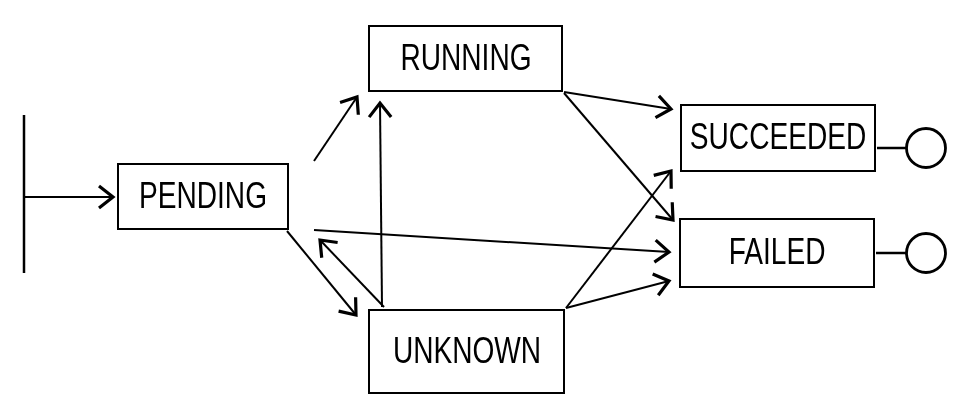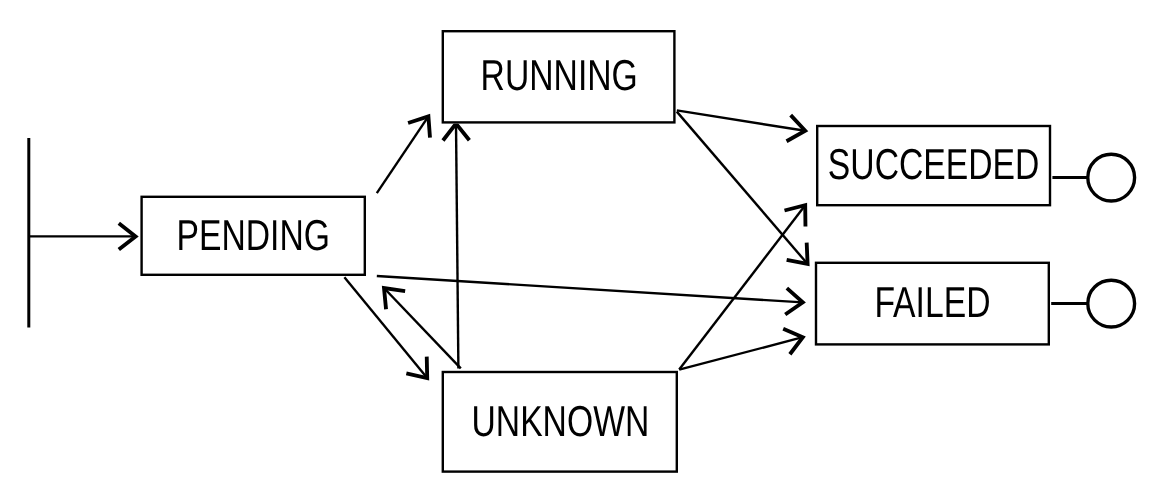--- a/index.html
+++ b/index.html
@@ -35,22 +35,22 @@
     font-size: 36px;
     line-height: 1;
     color: #000000;
     letter-spacing: 0px;
     transform: scaleX(0.78);
     transform-origin: 50% 50%;
     white-space: nowrap;
     padding-bottom: 2px;
   }
   
-  #node-pending   { left: 117px; top: 163px; width: 188px; height: 67px; }
-  #node-running   { left: 368px; top:  25px; width: 195px; height: 78px; }
+  #node-pending   { left: 117px; top: 163px; width: 172px; height: 67px; }
+  #node-running   { left: 368px; top:  25px; width: 195px; height: 67px; }
   #node-unknown   { left: 368px; top: 309px; width: 197px; height: 85px; }
   #node-succeeded { left: 680px; top: 104px; width: 196px; height: 68px; }
   #node-failed    { left: 679px; top: 218px; width: 196px; height: 70px; }
 </style>
 </head>
 <body>
 
 <div class="canvas">
 
   <svg class="edges" id="edges" viewBox="0 0 973 402">

